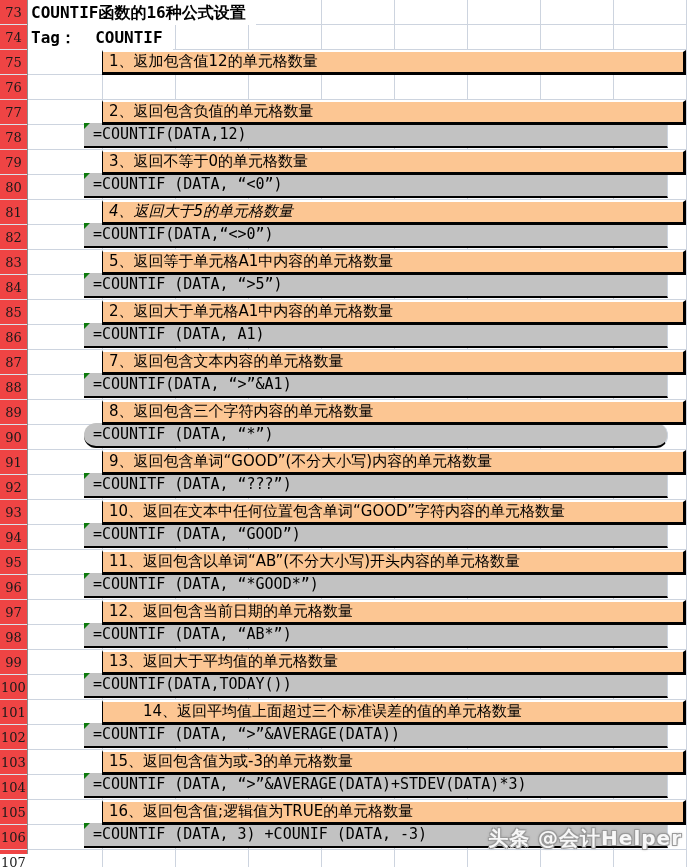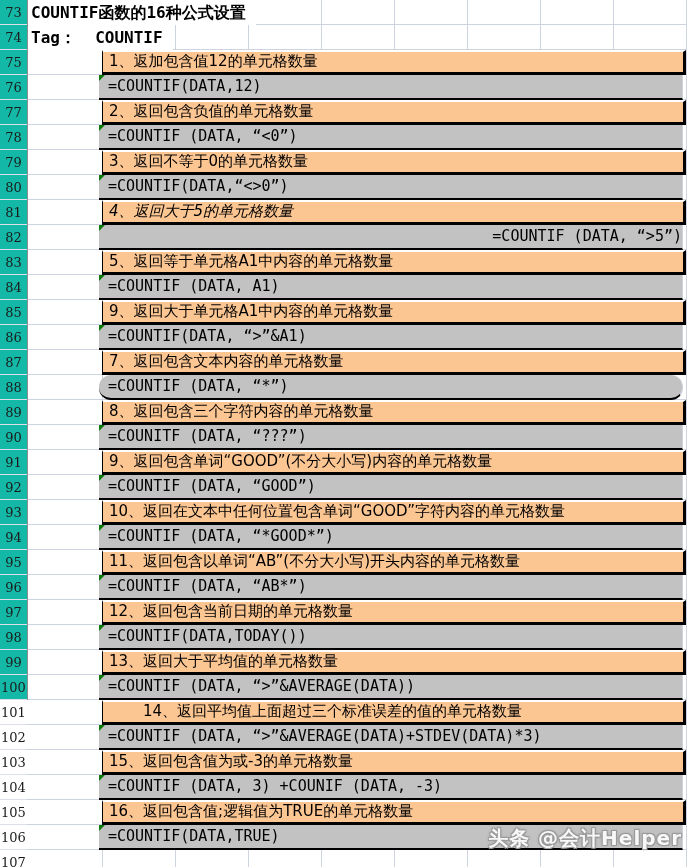--- a/index.html
+++ b/index.html
@@ -9,22 +9,22 @@
   }
   
   #sheet-bg {
     position:absolute; left:27px; top:0; width:660px; height:867px;
     background-image:repeating-linear-gradient(to bottom,
       transparent 0, transparent 24px, #CDD4DF 24px, #CDD4DF 25px);
   }
   .vline { position:absolute; top:0; width:1px; height:867px; background:#CDD4DF; }
   
   #rowheader {
-    position:absolute; left:0; top:0; width:27px; height:700px;
-    background:#14b8a6; border-right:1px solid #8E8E8E; box-sizing:content-box;
+    position:absolute; left:0; top:0; width:27px; height:854px;
+    background:#ef4444; border-right:1px solid #8E8E8E; box-sizing:content-box;
   }
   .rownum {
     height:25px; line-height:25px; box-sizing:border-box; text-align:center;
     font-family:"DejaVu Serif", serif; font-size:13px; color:#1a1a1a;
     border-bottom:1px solid #DCE1E9;
   }
   
   .titlecell {
     position:absolute; left:28px; height:25px; line-height:25px;
     background:#fff; padding:0 10px 0 3px; white-space:pre;
@@ -36,24 +36,24 @@
   .hdr {
     position:absolute; left:102px; width:584px; height:25px; box-sizing:border-box;
     background:#FCC693;
     border-top:2px solid #ffffff; border-bottom:3px solid #000;
     border-left:1px solid #000; border-right:3px solid #000;
     font-size:15px; line-height:19px; padding-left:6px;
     white-space:pre; overflow:hidden;
   }
   
   .frm {
-    position:absolute; left:99px; width:584px; height:25px; box-sizing:border-box;
+    position:absolute; left:84px; width:584px; height:25px; box-sizing:border-box;
     background:#C2C2C2; border-bottom:2px solid #000; border-right:1px solid #CDD4DF;
     font-family:"DejaVu Sans Mono", monospace; font-size:15px; line-height:22px;
-    padding-left:9px; white-space:pre; overflow:hidden;
+    padding-left:9px; white-space:pre; overflow:hidden;margin-top:48px;
   }
   .tri {
     position:absolute; left:0; top:0; width:0; height:0;
     border-top:6px solid #0B7A0B; border-right:6px solid transparent;
   }
   
   #watermark {
     position:absolute; top:826px; right:5px; height:32px; line-height:24px;
     font-size:20px; font-weight:bold; letter-spacing:1px;
     color:rgba(255,255,255,0.92);
@@ -120,24 +120,24 @@
 <div id="tag-cell" class="titlecell">Tag：  COUNTIF</div>
 
 <div id="entries">
     <div class="hdr" style="top: 50px;">1、返加包含值12的单元格数量</div>
     <div class="frm" style="top: 75px;"><div class="tri"></div>=COUNTIF(DATA,12)</div>
     <div class="hdr" style="top: 100px;">2、返回包含负值的单元格数量</div>
     <div class="frm" style="top: 125px;"><div class="tri"></div>=COUNTIF (DATA, “&lt;0”)</div>
     <div class="hdr" style="top: 150px;">3、返回不等于0的单元格数量</div>
     <div class="frm" style="top: 175px;"><div class="tri"></div>=COUNTIF(DATA,“&lt;&gt;0”)</div>
     <div class="hdr" style="top: 200px; font-style: italic;">4、返回大于5的单元格数量</div>
-    <div class="frm" style="top: 225px; text-align: right;"><div class="tri"></div>=COUNTIF (DATA, “&gt;5”)</div>
+    <div class="frm" style="top: 225px;"><div class="tri"></div>=COUNTIF (DATA, “&gt;5”)</div>
     <div class="hdr" style="top: 250px;">5、返回等于单元格A1中内容的单元格数量</div>
     <div class="frm" style="top: 275px;"><div class="tri"></div>=COUNTIF (DATA, A1)</div>
-    <div class="hdr" style="top: 300px;">9、返回大于单元格A1中内容的单元格数量</div>
+    <div class="hdr" style="top: 300px;">2、返回大于单元格A1中内容的单元格数量</div>
     <div class="frm" style="top: 325px;"><div class="tri"></div>=COUNTIF(DATA, “&gt;”&amp;A1)</div>
     <div class="hdr" style="top: 350px;">7、返回包含文本内容的单元格数量</div>
     <div class="frm" style="top: 375px; border-radius: 12px;"><div class="tri"></div>=COUNTIF (DATA, “*”)</div>
     <div class="hdr" style="top: 400px;">8、返回包含三个字符内容的单元格数量</div>
     <div class="frm" style="top: 425px;"><div class="tri"></div>=COUNITF (DATA, “???”)</div>
     <div class="hdr" style="top: 450px;">9、返回包含单词“GOOD”(不分大小写)内容的单元格数量</div>
     <div class="frm" style="top: 475px;"><div class="tri"></div>=COUNTIF (DATA, “GOOD”)</div>
     <div class="hdr" style="top: 500px;">10、返回在文本中任何位置包含单词“GOOD”字符内容的单元格数量</div>
     <div class="frm" style="top: 525px;"><div class="tri"></div>=COUNTIF (DATA, “*GOOD*”)</div>
     <div class="hdr" style="top: 550px;">11、返回包含以单词“AB”(不分大小写)开头内容的单元格数量</div>

